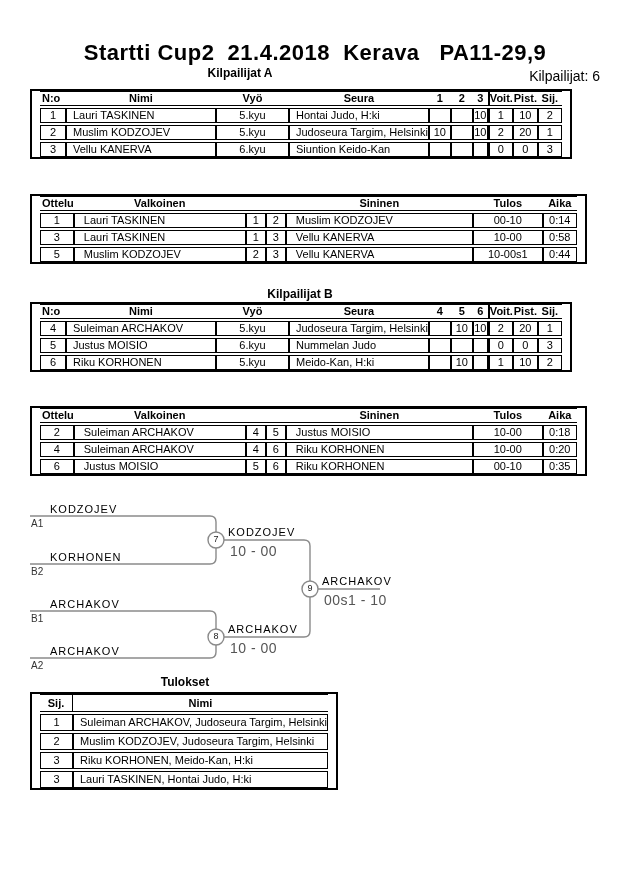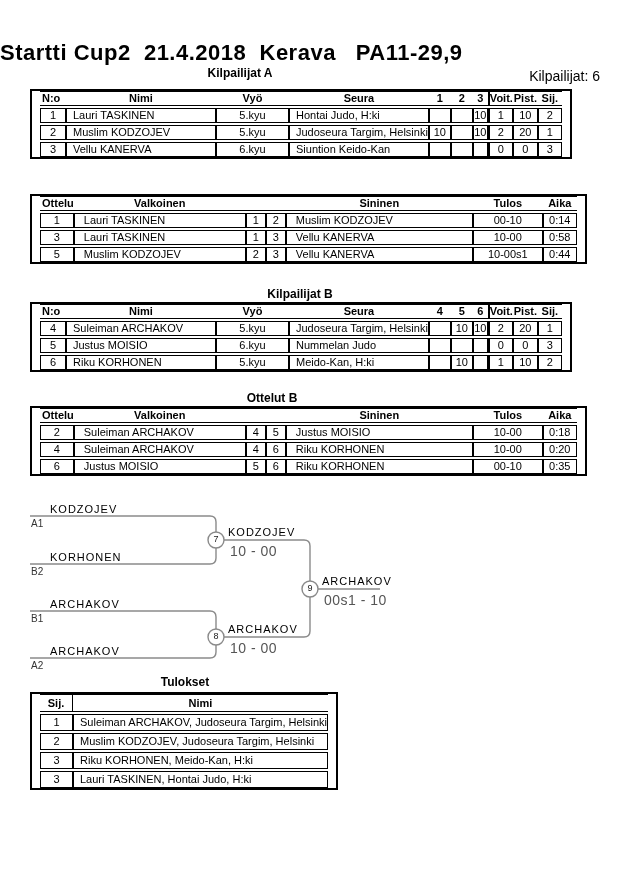--- a/index.html
+++ b/index.html
@@ -1,18 +1,18 @@
 <!DOCTYPE html>
 <html><head>
 <meta charset="utf-8">
 <style>
   html,body{margin:0;padding:0;background:#fff;}
   #page{position:relative;width:630px;height:891px;background:#fff;font-family:"Liberation Sans",sans-serif;color:#000;overflow:hidden;}
   .abs{position:absolute;}
-  .title{font-size:22px;font-weight:bold;white-space:pre;letter-spacing:0.5px;}
+  .title{font-size:22px;font-weight:bold;text-align:center;white-space:pre;letter-spacing:0.5px;}
   .sect{font-size:12px;font-weight:bold;text-align:center;white-space:pre;}
   .count{font-size:14px;text-align:right;}
   .tbl{position:absolute;border:2px solid #000;background:#fff;}
   .tbl table{border-collapse:separate;border-spacing:0 2px;table-layout:fixed;margin:-2px 8px;}
   .tbl th,.tbl td{font-family:"Liberation Sans",sans-serif;font-size:11px;height:13px;line-height:13px;padding:0;white-space:nowrap;overflow:visible;}
   .tbl td{border:1px solid #000;text-align:center;}
   .tbl th{border-top:1px solid #000;border-bottom:1px solid #000;font-weight:bold;text-align:center;}
   .tbl th.hfirst{text-align:left;padding-left:2px;}
   .tbl th.thick{border-left:2px solid #000;}
   .tbl td.thick{border-left-width:2px;}
@@ -216,21 +216,20 @@
         <td>10</td>
         <td></td>
         <td class="thick">1</td>
         <td>10</td>
         <td>2</td>
       </tr>
     </tbody>
       </table>
   </div>
 
-  <div class="abs sect" style="left:122px;top:391px;width:300px;">Ottelut B</div>
 
   <div class="tbl" style="left:30px;top:406px;">
     <table>
       <colgroup>
           <col style="width:21px">
           <col style="width:172px">
           <col style="width:20px">
           <col style="width:20px">
           <col style="width:187px">
           <col style="width:70px">

